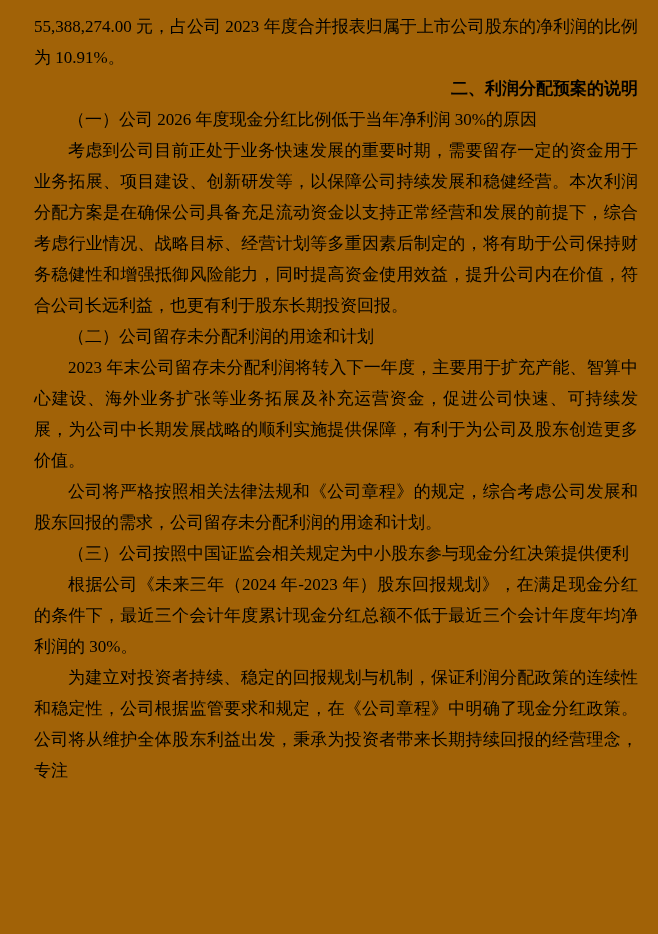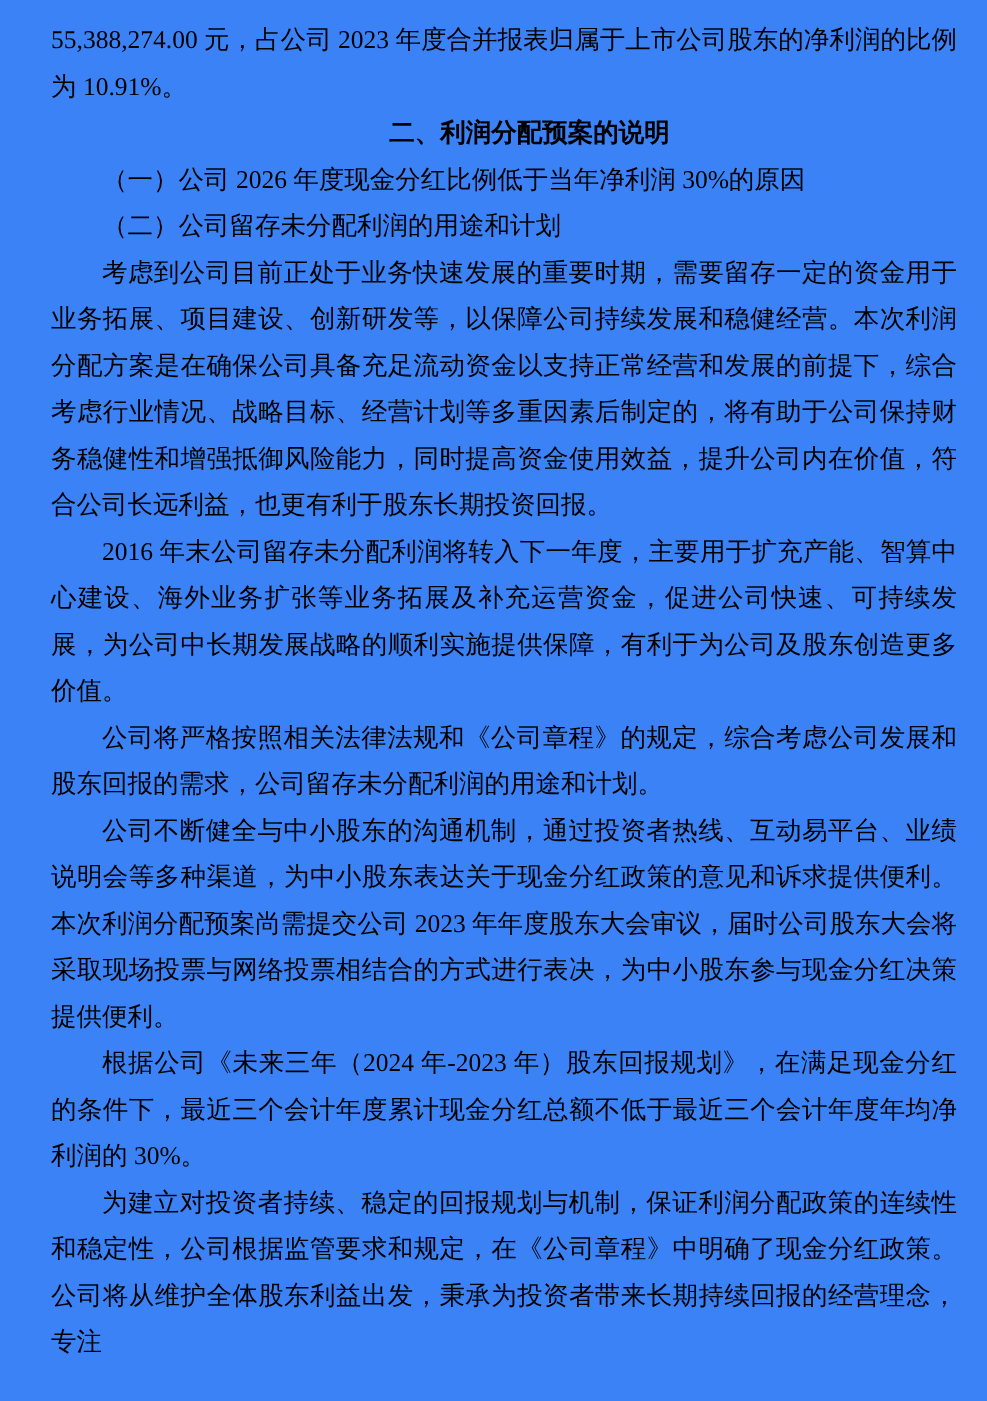--- a/index.html
+++ b/index.html
@@ -4,21 +4,21 @@
 <style>
   html, body {
     margin: 0;
     padding: 0;
     background: #ffffff;
   }
   .page {
     position: relative;
     width: 658px;
     height: 934px;
-    background: #3b82f6;
+    background: #a16207;
     overflow: hidden;
     box-sizing: border-box;
     padding: 11px 36px 0 34px;
   }
   .doc {
     width: 604px;
     color: #000000;
     font-family: "Liberation Serif", "DejaVu Serif", serif;
     font-size: 17px;
     line-height: 31px;
@@ -28,32 +28,32 @@
     text-align: justify;
     text-justify: inter-ideograph;
     text-indent: 2em;
   }
   .para.no-indent {
     text-indent: 0;
   }
   .para.heading {
     font-family: Liberation Serif, serif;
     font-weight: bold;
-    text-align: center;
+    text-align: right;
   }
 </style>
 </head>
 <body>
 
 <div class="page">
   <div class="doc">
     <p class="para no-indent">55,388,274.00 元，占公司 2023 年度合并报表归属于上市公司股东的净利润的比例为 10.91%。</p>
     <p class="para heading">二、利润分配预案的说明</p>
     <p class="para">（一）公司 2026 年度现金分红比例低于当年净利润 30%的原因</p>
+    <p class="para">考虑到公司目前正处于业务快速发展的重要时期，需要留存一定的资金用于业务拓展、项目建设、创新研发等，以保障公司持续发展和稳健经营。本次利润分配方案是在确保公司具备充足流动资金以支持正常经营和发展的前提下，综合考虑行业情况、战略目标、经营计划等多重因素后制定的，将有助于公司保持财务稳健性和增强抵御风险能力，同时提高资金使用效益，提升公司内在价值，符合公司长远利益，也更有利于股东长期投资回报。</p>
     <p class="para">（二）公司留存未分配利润的用途和计划</p>
-    <p class="para">考虑到公司目前正处于业务快速发展的重要时期，需要留存一定的资金用于业务拓展、项目建设、创新研发等，以保障公司持续发展和稳健经营。本次利润分配方案是在确保公司具备充足流动资金以支持正常经营和发展的前提下，综合考虑行业情况、战略目标、经营计划等多重因素后制定的，将有助于公司保持财务稳健性和增强抵御风险能力，同时提高资金使用效益，提升公司内在价值，符合公司长远利益，也更有利于股东长期投资回报。</p>
-    <p class="para">2016 年末公司留存未分配利润将转入下一年度，主要用于扩充产能、智算中心建设、海外业务扩张等业务拓展及补充运营资金，促进公司快速、可持续发展，为公司中长期发展战略的顺利实施提供保障，有利于为公司及股东创造更多价值。</p>
+    <p class="para">2023 年末公司留存未分配利润将转入下一年度，主要用于扩充产能、智算中心建设、海外业务扩张等业务拓展及补充运营资金，促进公司快速、可持续发展，为公司中长期发展战略的顺利实施提供保障，有利于为公司及股东创造更多价值。</p>
     <p class="para">公司将严格按照相关法律法规和《公司章程》的规定，综合考虑公司发展和股东回报的需求，公司留存未分配利润的用途和计划。</p>
-    <p class="para">公司不断健全与中小股东的沟通机制，通过投资者热线、互动易平台、业绩说明会等多种渠道，为中小股东表达关于现金分红政策的意见和诉求提供便利。本次利润分配预案尚需提交公司 2023 年年度股东大会审议，届时公司股东大会将采取现场投票与网络投票相结合的方式进行表决，为中小股东参与现金分红决策提供便利。</p>
+    <p class="para">（三）公司按照中国证监会相关规定为中小股东参与现金分红决策提供便利</p>
     <p class="para">根据公司《未来三年（2024 年-2023 年）股东回报规划》，在满足现金分红的条件下，最近三个会计年度累计现金分红总额不低于最近三个会计年度年均净利润的 30%。</p>
     <p class="para">为建立对投资者持续、稳定的回报规划与机制，保证利润分配政策的连续性和稳定性，公司根据监管要求和规定，在《公司章程》中明确了现金分红政策。公司将从维护全体股东利益出发，秉承为投资者带来长期持续回报的经营理念，专注</p>
   </div>
 </div>
 
 </body></html>

